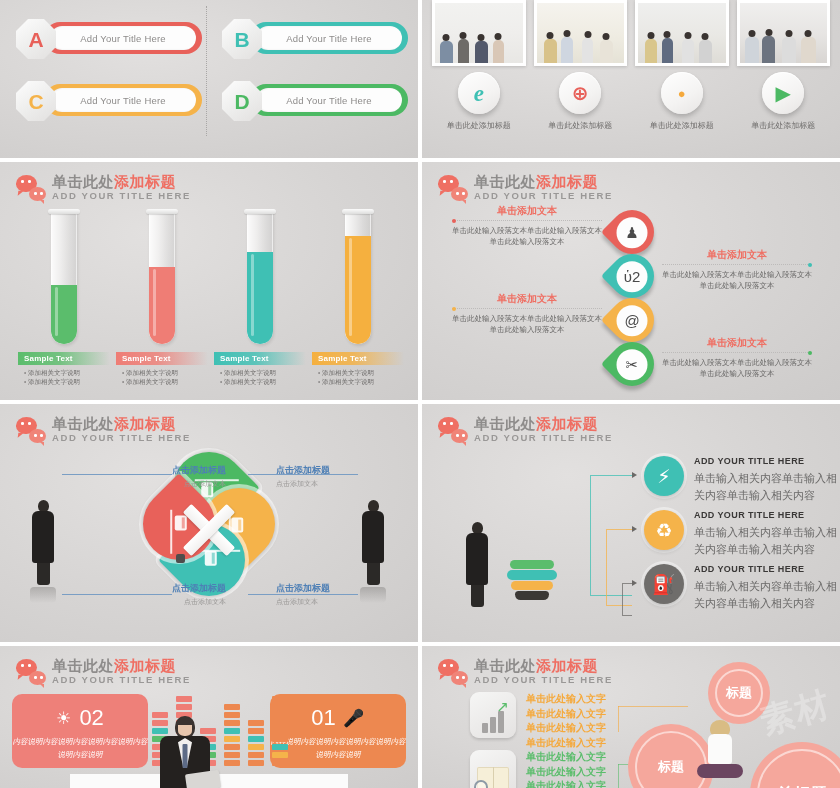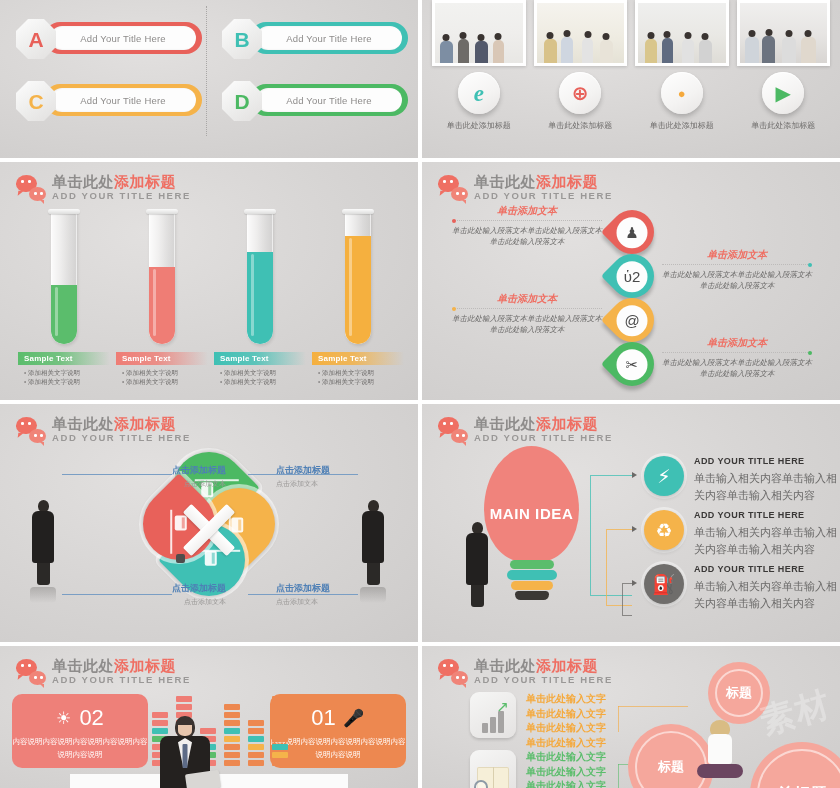--- a/index.html
+++ b/index.html
@@ -150,21 +150,21 @@
     transform: rotate(45deg);
     display: flex; align-items: center; justify-content: center;
     box-shadow: 3px 3px 4px rgba(0,0,0,.22);
   }
   .pin .pin-core {
     width: 31px; height: 31px; border-radius: 50%; background: #fdfdfd;
     transform: rotate(-45deg);
     display: flex; align-items: center; justify-content: center;
     font-size: 15px; color: #4a4a4a; line-height: 1;
   }
-  .pin-txt { position: absolute; width: 150px; font-style: italic; }
+  .pin-txt { position: absolute; width: 150px; }
   .pin-title { font-size: 10px; font-weight: bold; color: #ef6f63; text-align: center; white-space: nowrap; }
   .pin-line { margin-top: 2px; height: 0; border-top: 1px dotted #bdbbba; position: relative; }
   .pin-line .dot { position: absolute; top: -2px; width: 4px; height: 4px; border-radius: 50%; }
   .pin-body { margin-top: 4px; font-size: 7.5px; color: #6a6968; line-height: 1.5; text-align: center; }
 
   
   .wheel { position: absolute; left: 139px; top: 48px; width: 140px; height: 160px; }
   .petal {
     position: absolute; width: 72px; height: 72px;
     border-radius: 50% 50% 50% 4px;
@@ -233,21 +233,21 @@
   
   .card01, .card02 {
     position: absolute; top: 48px; width: 136px; height: 74px; border-radius: 10px;
     color: #fff; text-align: center; padding-top: 10px;
   }
   .card01 { left: 12px; background: #ee8079; }
   .card02 { left: 270px; background: #ed8850; }
   .card-top { display: flex; align-items: center; justify-content: center; gap: 8px; height: 28px; }
   .card-num { font-size: 22px; font-weight: 300; line-height: 1; }
   .card-ico { font-size: 17px; line-height: 1; }
-  .card-body { font-size: 7.5px; line-height: 1.7; margin-top: 4px; }
+  .card-body { font-size: 7.5px; line-height: 1.7; margin-top: 4px; font-style: italic; }
   .eq { position: absolute; display: flex; flex-direction: column-reverse; gap: 2px; width: 16px; }
   .eq i { display: block; height: 6px; border-radius: 1px; }
   .stage {
     position: absolute; left: 70px; right: 70px; bottom: 0; top: 128px;
     background: #fbfbfb;
   }
   .speaker { position: absolute; left: 150px; bottom: 0; width: 70px; }
   .speaker .head { width: 20px; height: 22px; background: #3a3330; border-radius: 48% 48% 42% 42%; margin: 0 auto; position: relative; }
   .speaker .head:after { content:""; position:absolute; left:3px; top:9px; right:3px; height:11px; background:#e7c6ad; border-radius: 0 0 45% 45%; }
   .speaker .torso { width: 50px; height: 58px; background: #24211f; margin: -2px auto 0; border-radius: 8px 8px 0 0; position: relative; }
@@ -623,23 +623,20 @@
           <i class="d3"></i>
           <i class="d4"></i>
       </div>
       <div class="head-txt">
         <div class="head-cn"><span>单击此处</span><span class="accent">添加标题</span></div>
         <div class="head-en">ADD YOUR TITLE HERE</div>
       </div>
     </div>
     <div id="bulb-host">
         <div class="bulb">
-          <div class="bulb-globe" style="background: rgb(240, 131, 124);">
-            <span>MAIN IDEA</span>
-          </div>
           <div class="bulb-ring bulb-r1" style="background: rgb(91, 189, 108);"></div>
           <div class="bulb-ring bulb-r2" style="background: rgb(63, 192, 180);"></div>
           <div class="bulb-ring bulb-r3" style="background: rgb(245, 179, 74);"></div>
           <div class="bulb-ring bulb-r4" style="background: rgb(59, 56, 53);"></div>
         </div>
         <div class="lb-row" style="left: 222px; top: 52px;">
           <div class="lb-disc" style="background: rgb(63, 192, 180);">⚡</div>
           <div class="lb-txt">
             <div class="lb-t">ADD YOUR TITLE HERE</div>
             <div class="lb-b">单击输入相关内容单击输入相关内容单击输入相关内容</div>

